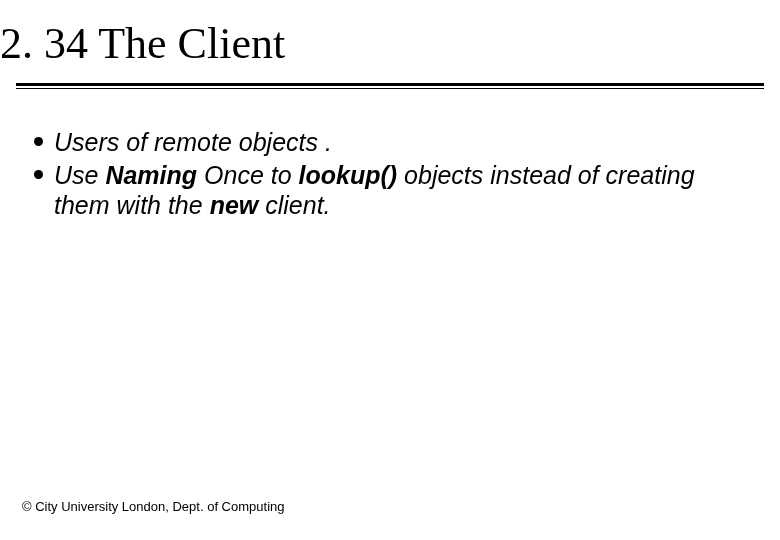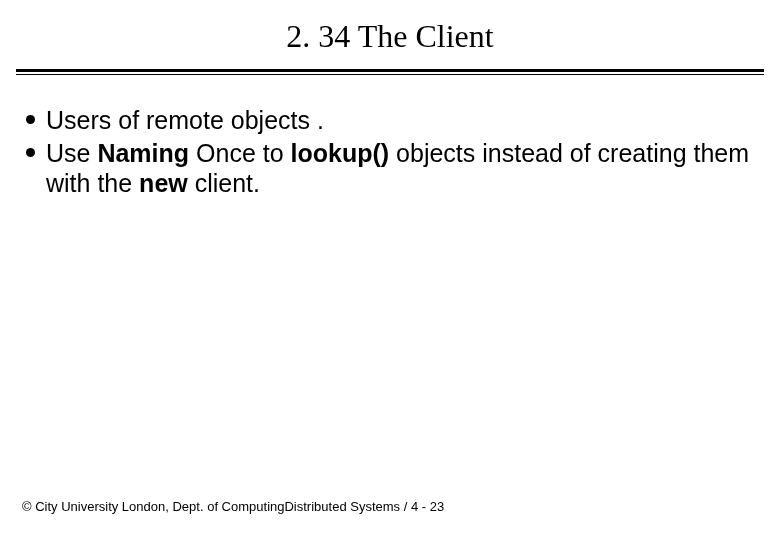--- a/index.html
+++ b/index.html
@@ -12,23 +12,22 @@
     color: #000000;
     overflow: hidden;
   }
   .slide {
     position: relative;
     width: 780px;
     height: 540px;
     box-sizing: border-box;
   }
   .title {
-    text-align: center;
     font-family: "Times New Roman", Times, serif;
-    font-size: 32px;
+    font-size: 44px;
     font-weight: 400;
     padding-top: 18px;
     padding-bottom: 14px;
   }
   .title-rule {
     margin: 0 16px;
     height: 4px;
   }
   .title-rule .thick {
     height: 3px;
@@ -37,22 +36,23 @@
   .title-rule .thin {
     height: 1px;
     background: #000;
     margin-top: 2px;
   }
   .content {
     padding: 32px 24px 0 24px;
   }
   ul.bullets {
     list-style: none;
-    margin: 0;
+    margin: 8px;
     padding: 0;
+    font-style: italic;
   }
   ul.bullets > li {
     position: relative;
     padding-left: 22px;
     font-size: 25px;
     line-height: 1.22;
     margin: 0 0 2px 0;
   }
   ul.bullets > li::before {
     content: "";
@@ -89,16 +89,15 @@
 
   <div class="content">
     <ul class="bullets">
         <li><span>Users of remote objects .</span></li>
         <li><span>Use </span><span class="b">Naming</span><span> Once  to </span><span class="b">lookup()</span><span> objects instead of creating them with the </span><span class="b">new</span><span> client.</span></li>
       </ul>
   </div>
 
   <div class="footer">
     <span>© City University London, Dept. of Computing</span>
-    <span>Distributed Systems / 4 - 23</span>
   </div>
 
 </div>
 
 </body></html>

